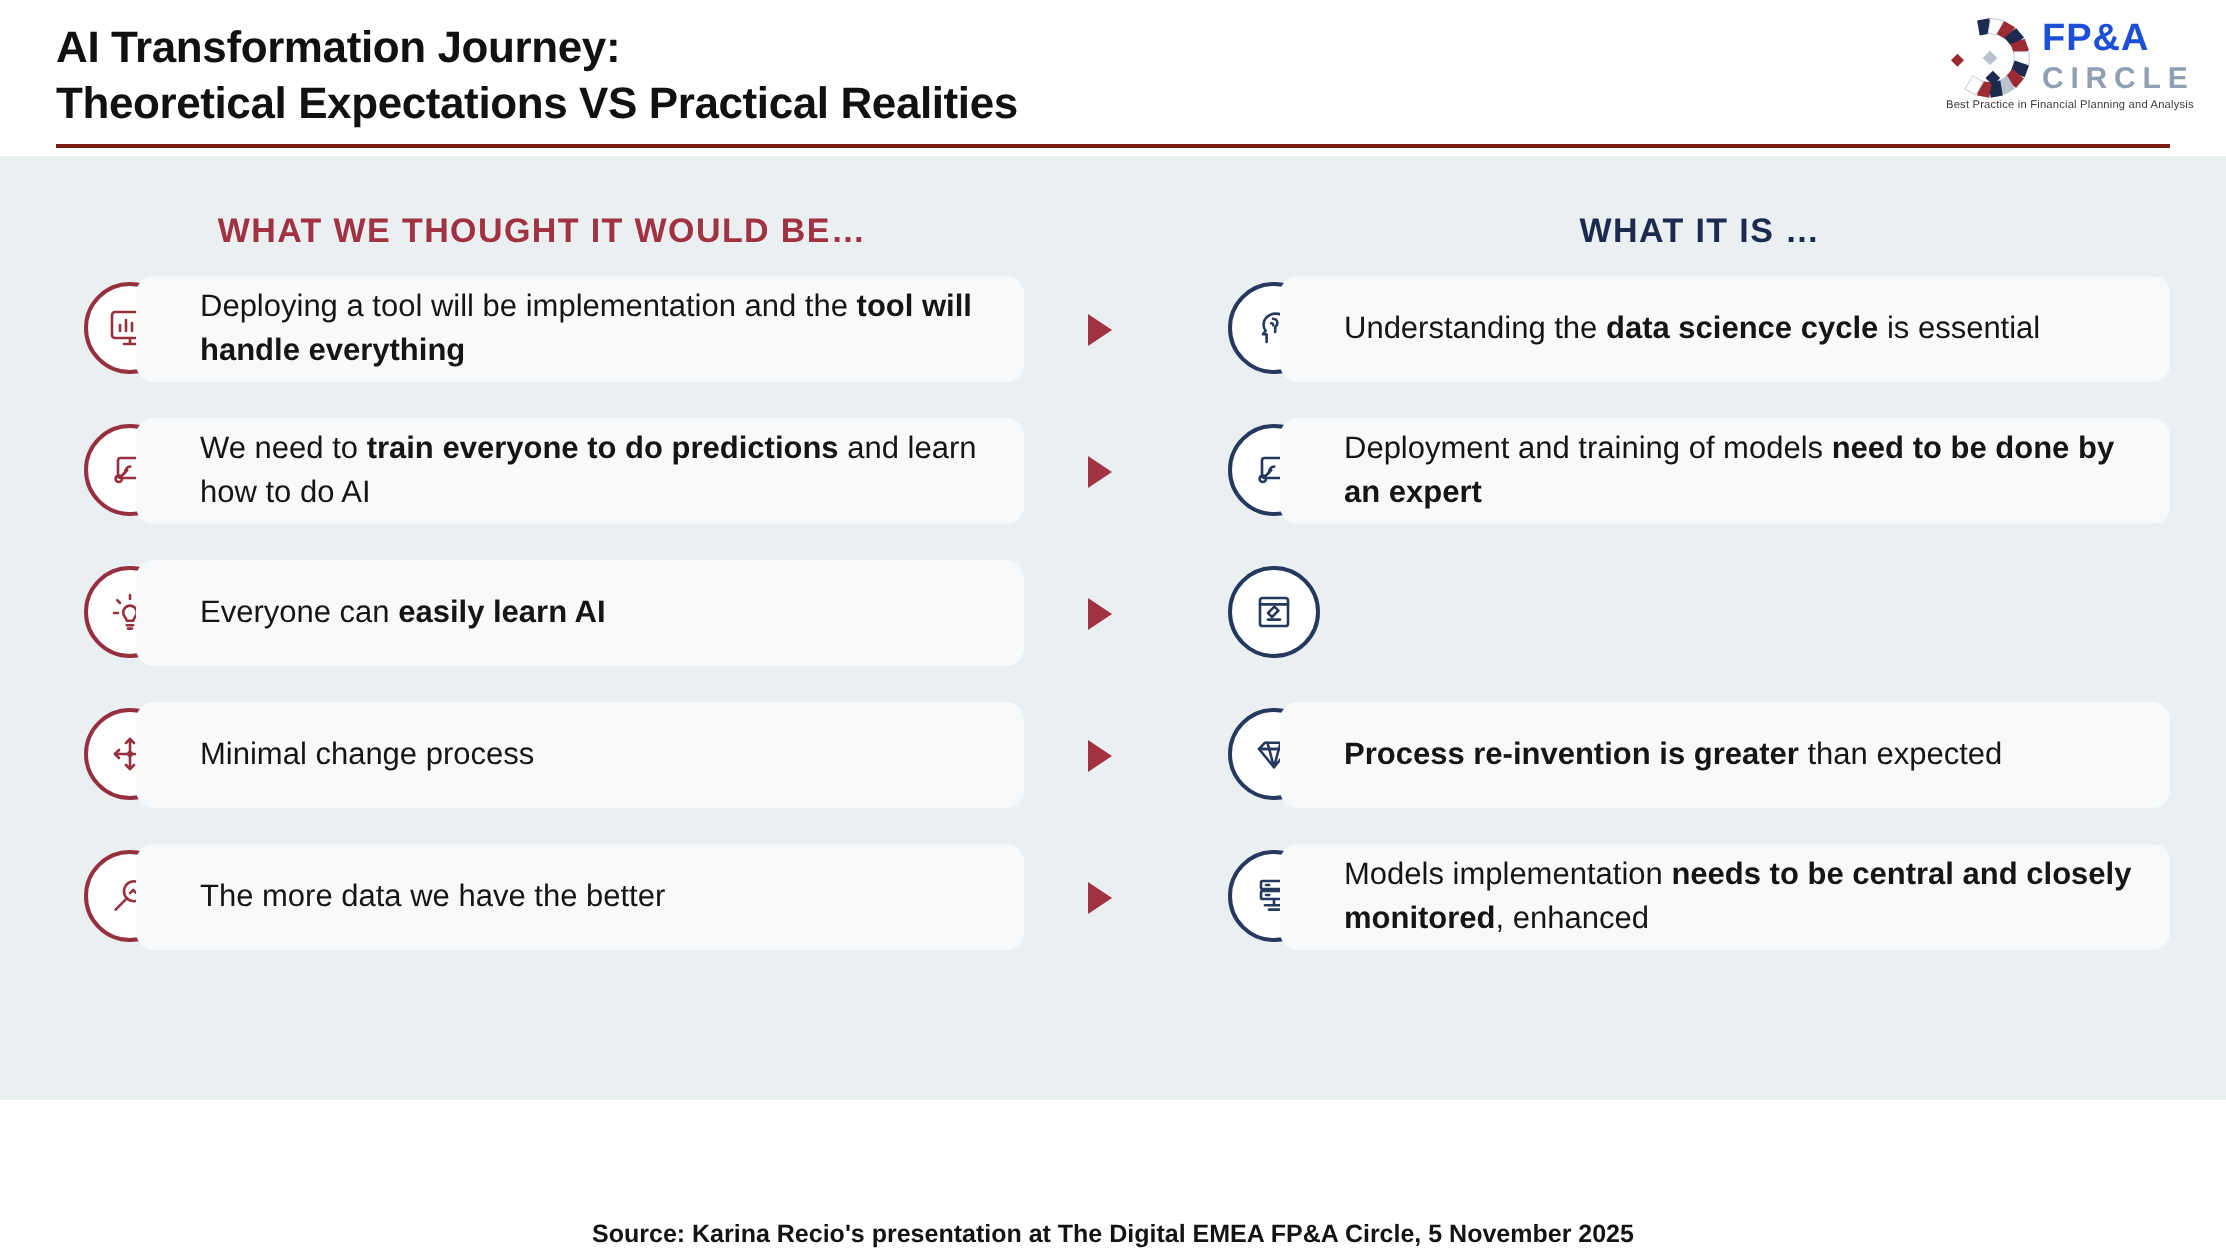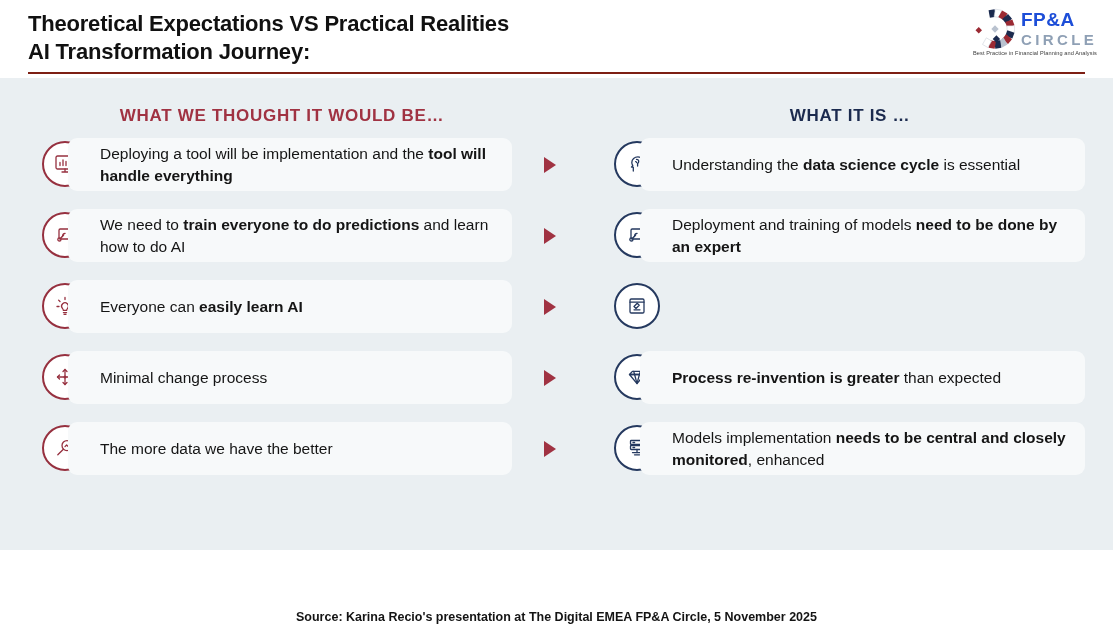--- a/index.html
+++ b/index.html
@@ -104,21 +104,21 @@
   }
 
   .col-heading {
     position: absolute;
     top: 28px;
     font-size: 17px;
     font-weight: bold;
     letter-spacing: 0.7px;
   }
   .col-heading.left {
-    left: 36px;
+    left: 25px;
     width: 492px;
     text-align: center;
     color: #a03242;
   }
   .col-heading.right {
     left: 610px;
     width: 480px;
     text-align: center;
     color: #1b2a4e;
   }
@@ -222,22 +222,22 @@
     color: #141414;
   }
 </style>
 </head>
 <body>
 
 <div class="slide">
 
   <div class="header">
     <div class="title-block">
+      <div class="title-line">AI Transformation Journey:</div>
       <div class="title-line">Theoretical Expectations VS Practical Realities</div>
-      <div class="title-line">AI Transformation Journey:</div>
     </div>
     <div class="title-rule"></div>
 
     <div class="logo">
       <div class="logo-mark">
         <svg width="48" height="44" viewBox="0 0 48 44" aria-hidden="true">
           <g transform="translate(24,21)">
             <g transform="rotate(-100)">
                 <rect x="12" y="-3.1" width="7.6" height="6.2" fill="#1b2a4e"></rect>
               </g>

